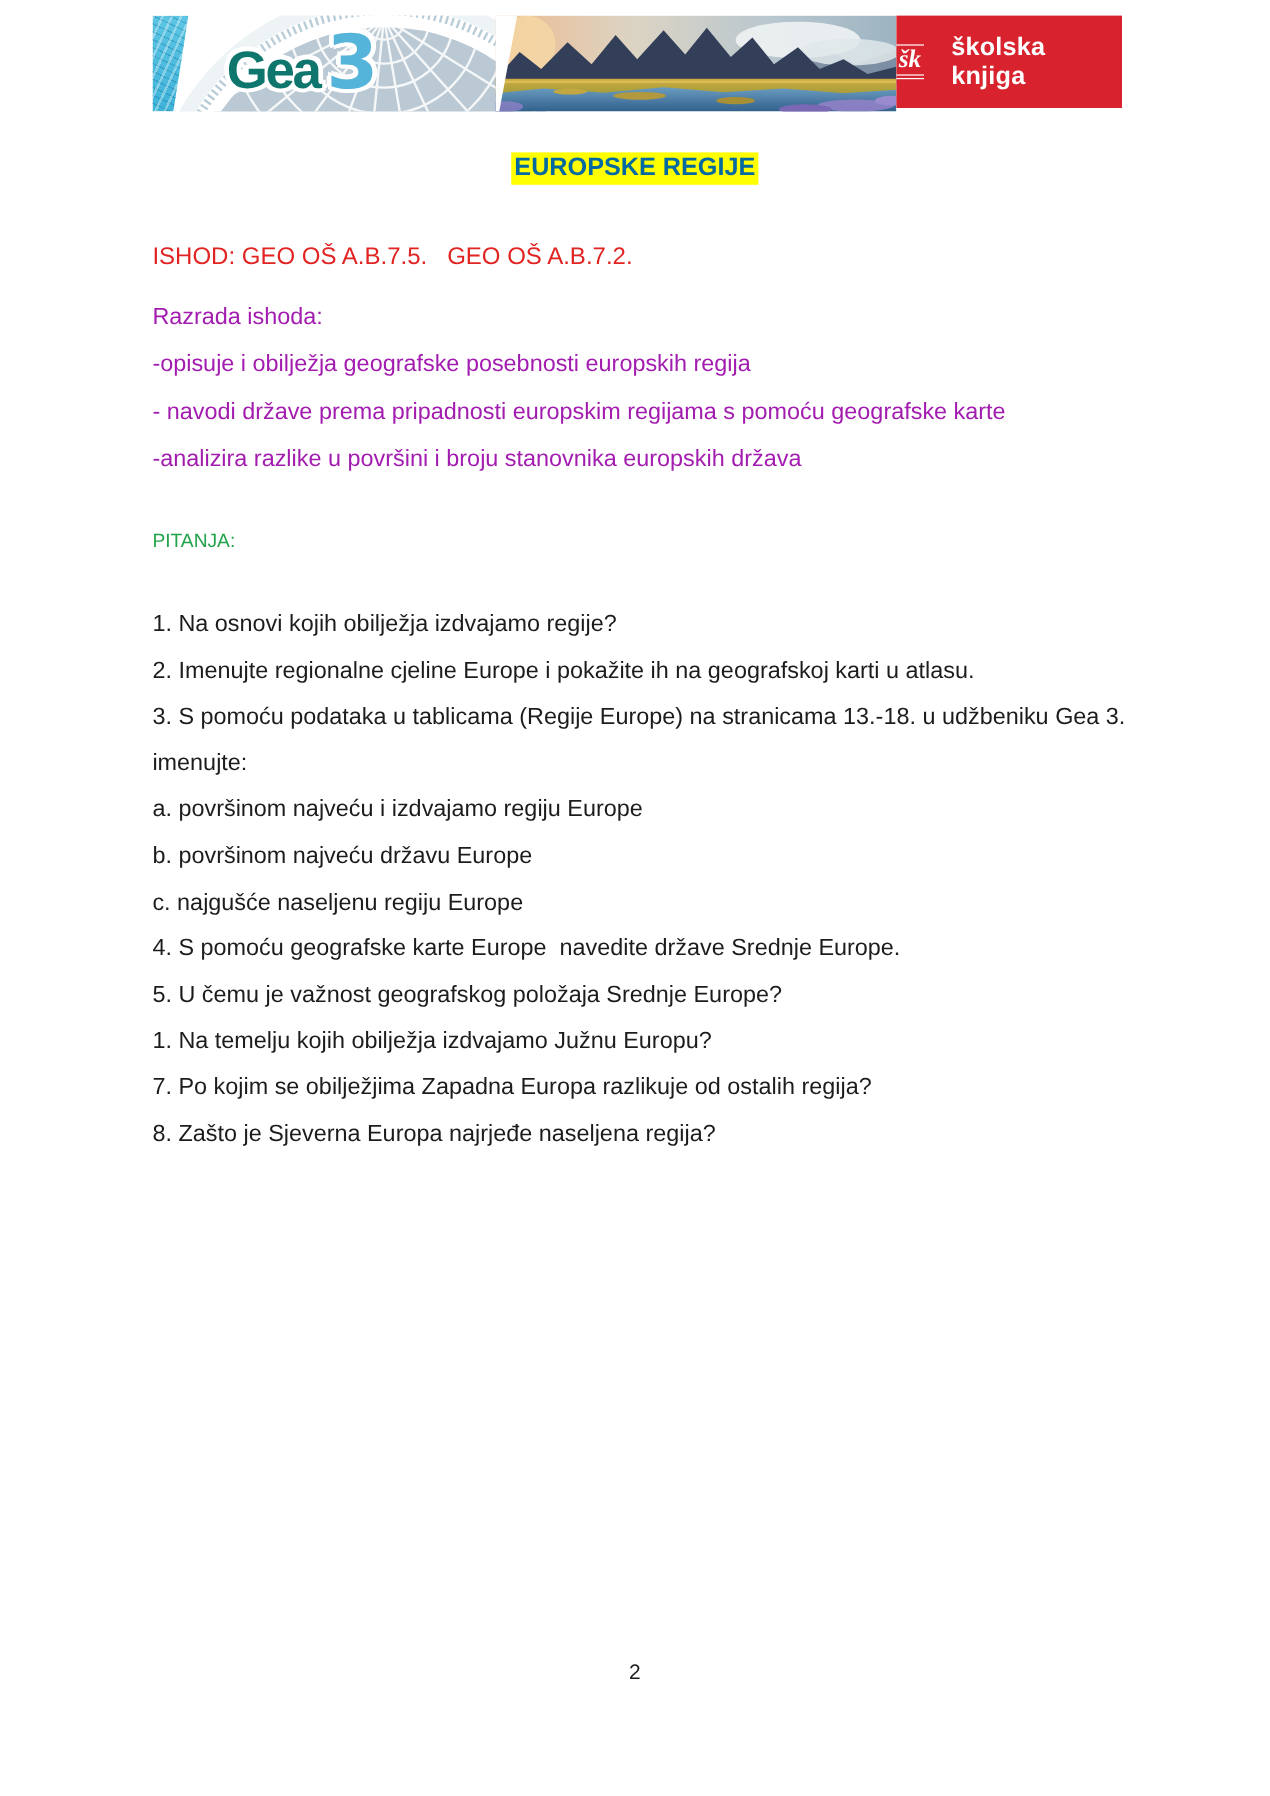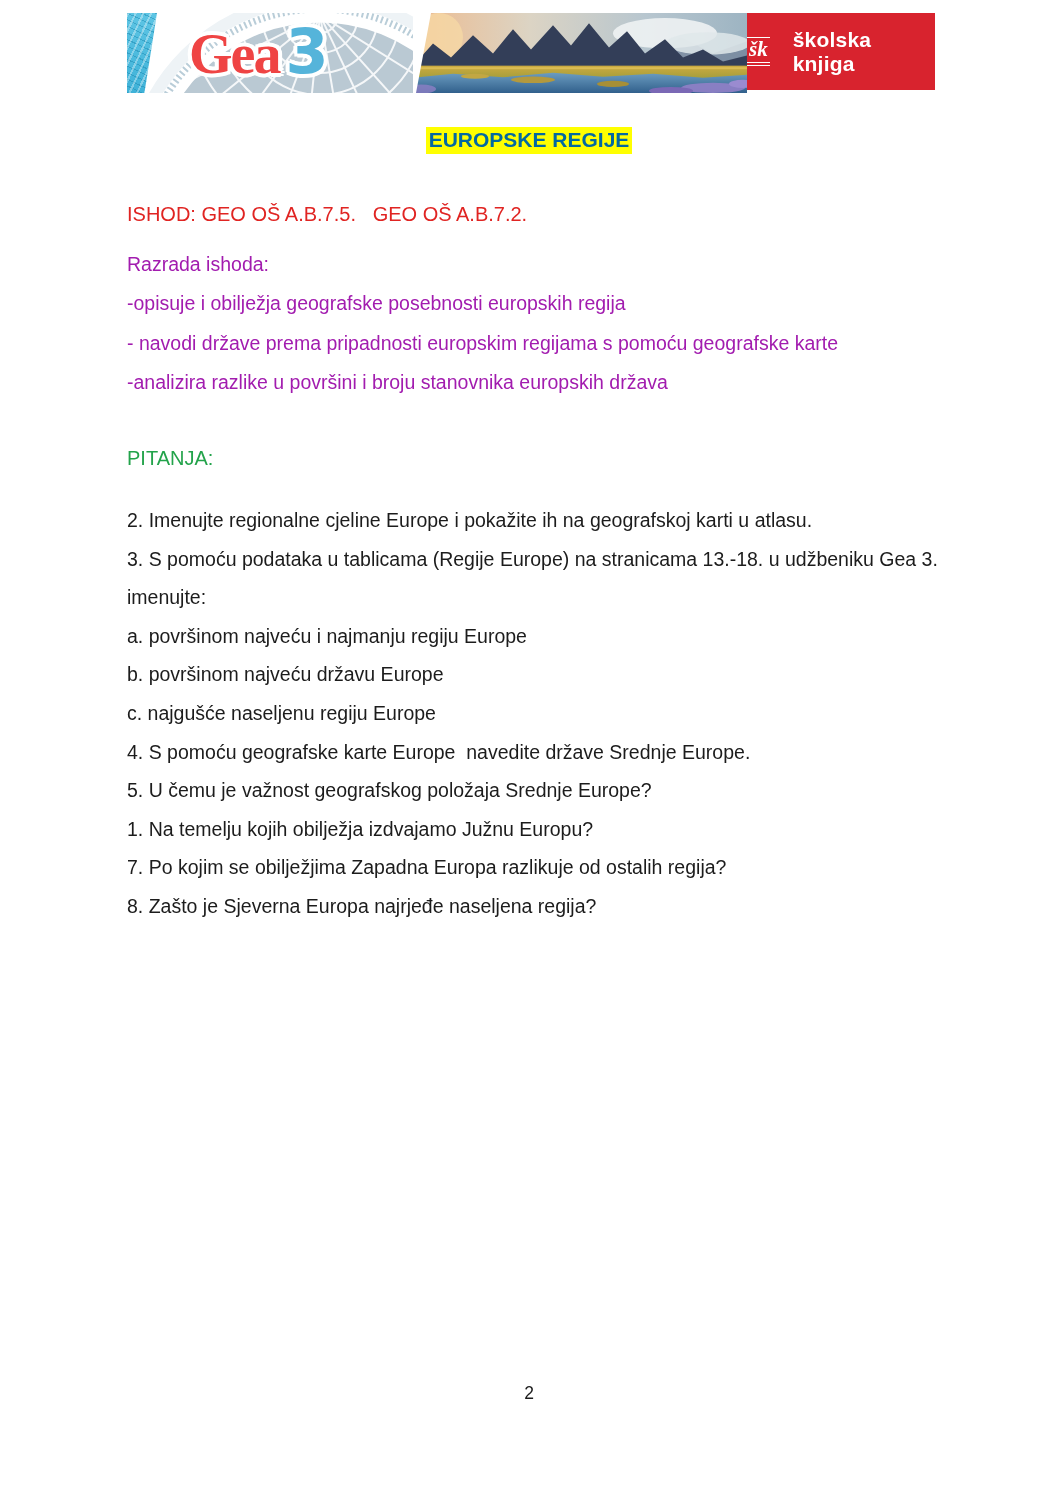--- a/index.html
+++ b/index.html
@@ -19,22 +19,22 @@
       repeating-linear-gradient(25deg, rgba(23,130,170,.45) 0 1px, rgba(0,0,0,0) 1px 6px),
       linear-gradient(180deg,#5ec5e4,#3fb2d8);
     clip-path: polygon(0 0, 100% 0, 58% 100%, 0 100%);
   }
 
   .globe-zone { position:absolute; left:18px; top:0; width:310px; height:80px; }
   .globe-zone svg { display:block; }
 
   .gea-text { position:absolute; left:44px; top:2px; white-space:nowrap; }
   .gea-word {
-    font-family:Liberation Serif, serif;
-    font-weight:800; font-size:56px; line-height:76px; color:#ef4444; letter-spacing:-2px;
+    font-family:Liberation Sans, sans-serif;
+    font-weight:800; font-size:44px; line-height:76px; color:#0f766e; letter-spacing:-2px;
     text-shadow:-3px -3px 0 #fff,3px -3px 0 #fff,-3px 3px 0 #fff,3px 3px 0 #fff,0 -4px 0 #fff,0 4px 0 #fff,-4px 0 0 #fff,4px 0 0 #fff;
   }
   .gea-num {
     font-family:"DejaVu Sans","Liberation Sans",sans-serif;
     font-weight:800; font-size:62px; line-height:74px; color:#55b4da; margin-left:6px;
     text-shadow:-3px -3px 0 #fff,3px -3px 0 #fff,-3px 3px 0 #fff,3px 3px 0 #fff,0 -4px 0 #fff,0 4px 0 #fff,-4px 0 0 #fff,4px 0 0 #fff;
   }
 
   .photo { position:absolute; left:286px; top:0; width:334px; height:80px; }
   .photo svg { display:block; }
@@ -58,21 +58,21 @@
     display:inline-block; background:#ffff00; color:#0369a1;
     font-weight:700; font-size:21px; padding:1px 3px 2px 3px;
   }
 
   .ishod  { top:183px; font-size:20px;   color:#e02422; }
   .blue   { font-size:19.5px; color:#a21caf; }
   .blue-h { top:233px; }
   .blue-0 { top:272px; }
   .blue-1 { top:312px; }
   .blue-2 { top:351px; }
-  .green-h{ top:427px; font-size:20px; color:#23a34b; }
+  .green-h{ top:427px; font-size:16px; color:#23a34b; }
 
   .questions {
     position:absolute; top:501px; left:127px; width:814px;
     font-size:19.5px; line-height:38.6px; color:#1c1c1c;
   }
   .questions p { margin:0; white-space:pre-wrap; }
 
   .pagenum { position:absolute; top:1383px; left:0; width:100%; text-align:center; font-size:17.5px; color:#1c1c1c; }
 </style>
 </head>
@@ -167,23 +167,24 @@
   <p class="abs ishod">ISHOD: GEO OŠ A.B.7.5.   GEO OŠ A.B.7.2.</p>
 
   <p class="abs blue blue-h">Razrada ishoda:</p>
   <p class="abs blue blue-0">-opisuje i obilježja geografske posebnosti europskih regija</p>
   <p class="abs blue blue-1">- navodi države prema pripadnosti europskim regijama s pomoću geografske karte</p>
   <p class="abs blue blue-2">-analizira razlike u površini i broju stanovnika europskih država</p>
 
   <p class="abs green-h">PITANJA:</p>
 
   <div class="questions">
+    <p>1. Na osnovi kojih obilježja izdvajamo regije?</p>
     <p>2. Imenujte regionalne cjeline Europe i pokažite ih na geografskoj karti u atlasu.</p>
     <p>3. S pomoću podataka u tablicama (Regije Europe) na stranicama 13.-18. u udžbeniku Gea 3. imenujte:</p>
-    <p>a. površinom najveću i najmanju regiju Europe</p>
+    <p>a. površinom najveću i izdvajamo regiju Europe</p>
     <p>b. površinom najveću državu Europe</p>
     <p>c. najgušće naseljenu regiju Europe</p>
     <p>4. S pomoću geografske karte Europe  navedite države Srednje Europe.</p>
     <p>5. U čemu je važnost geografskog položaja Srednje Europe?</p>
     <p>1. Na temelju kojih obilježja izdvajamo Južnu Europu?</p>
     <p>7. Po kojim se obilježjima Zapadna Europa razlikuje od ostalih regija?</p>
     <p>8. Zašto je Sjeverna Europa najrjeđe naseljena regija?</p>
   </div>
 
   <div class="pagenum">2</div>

